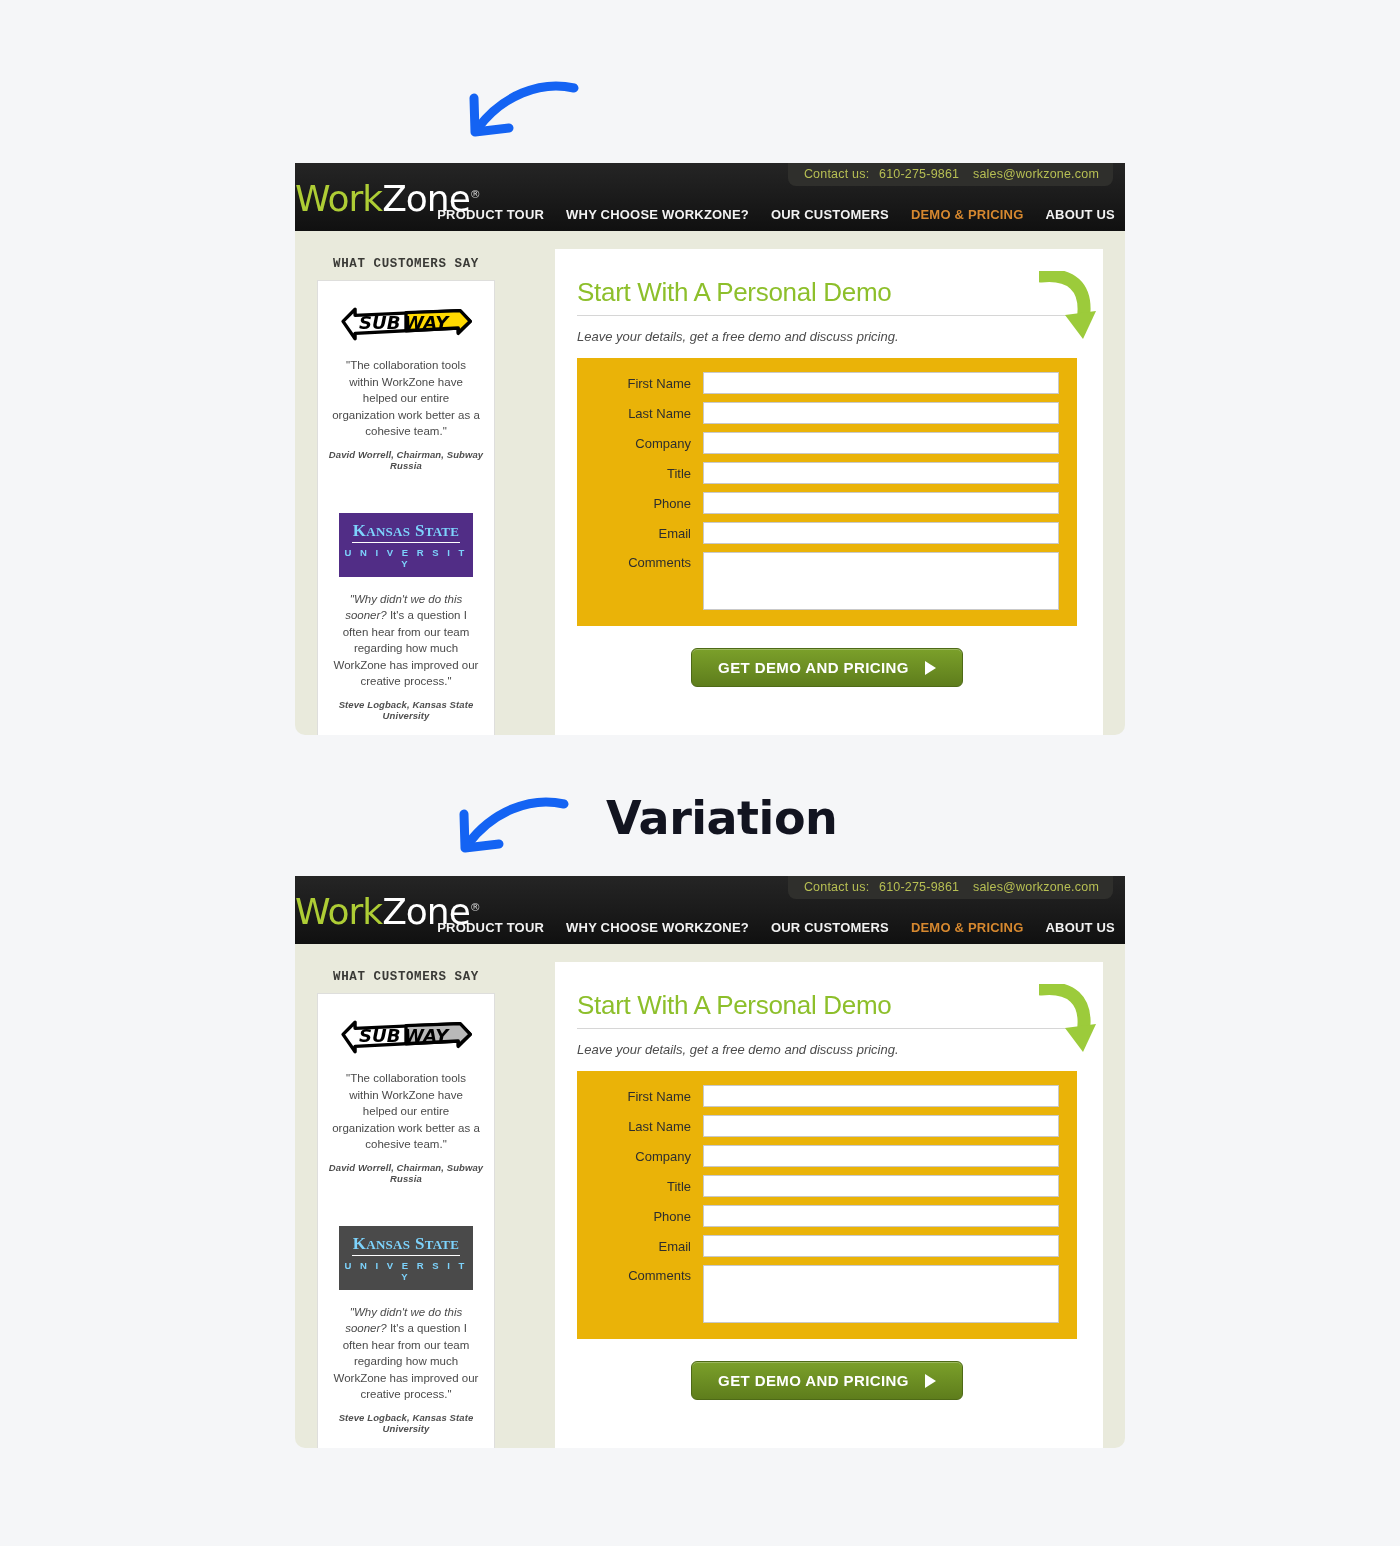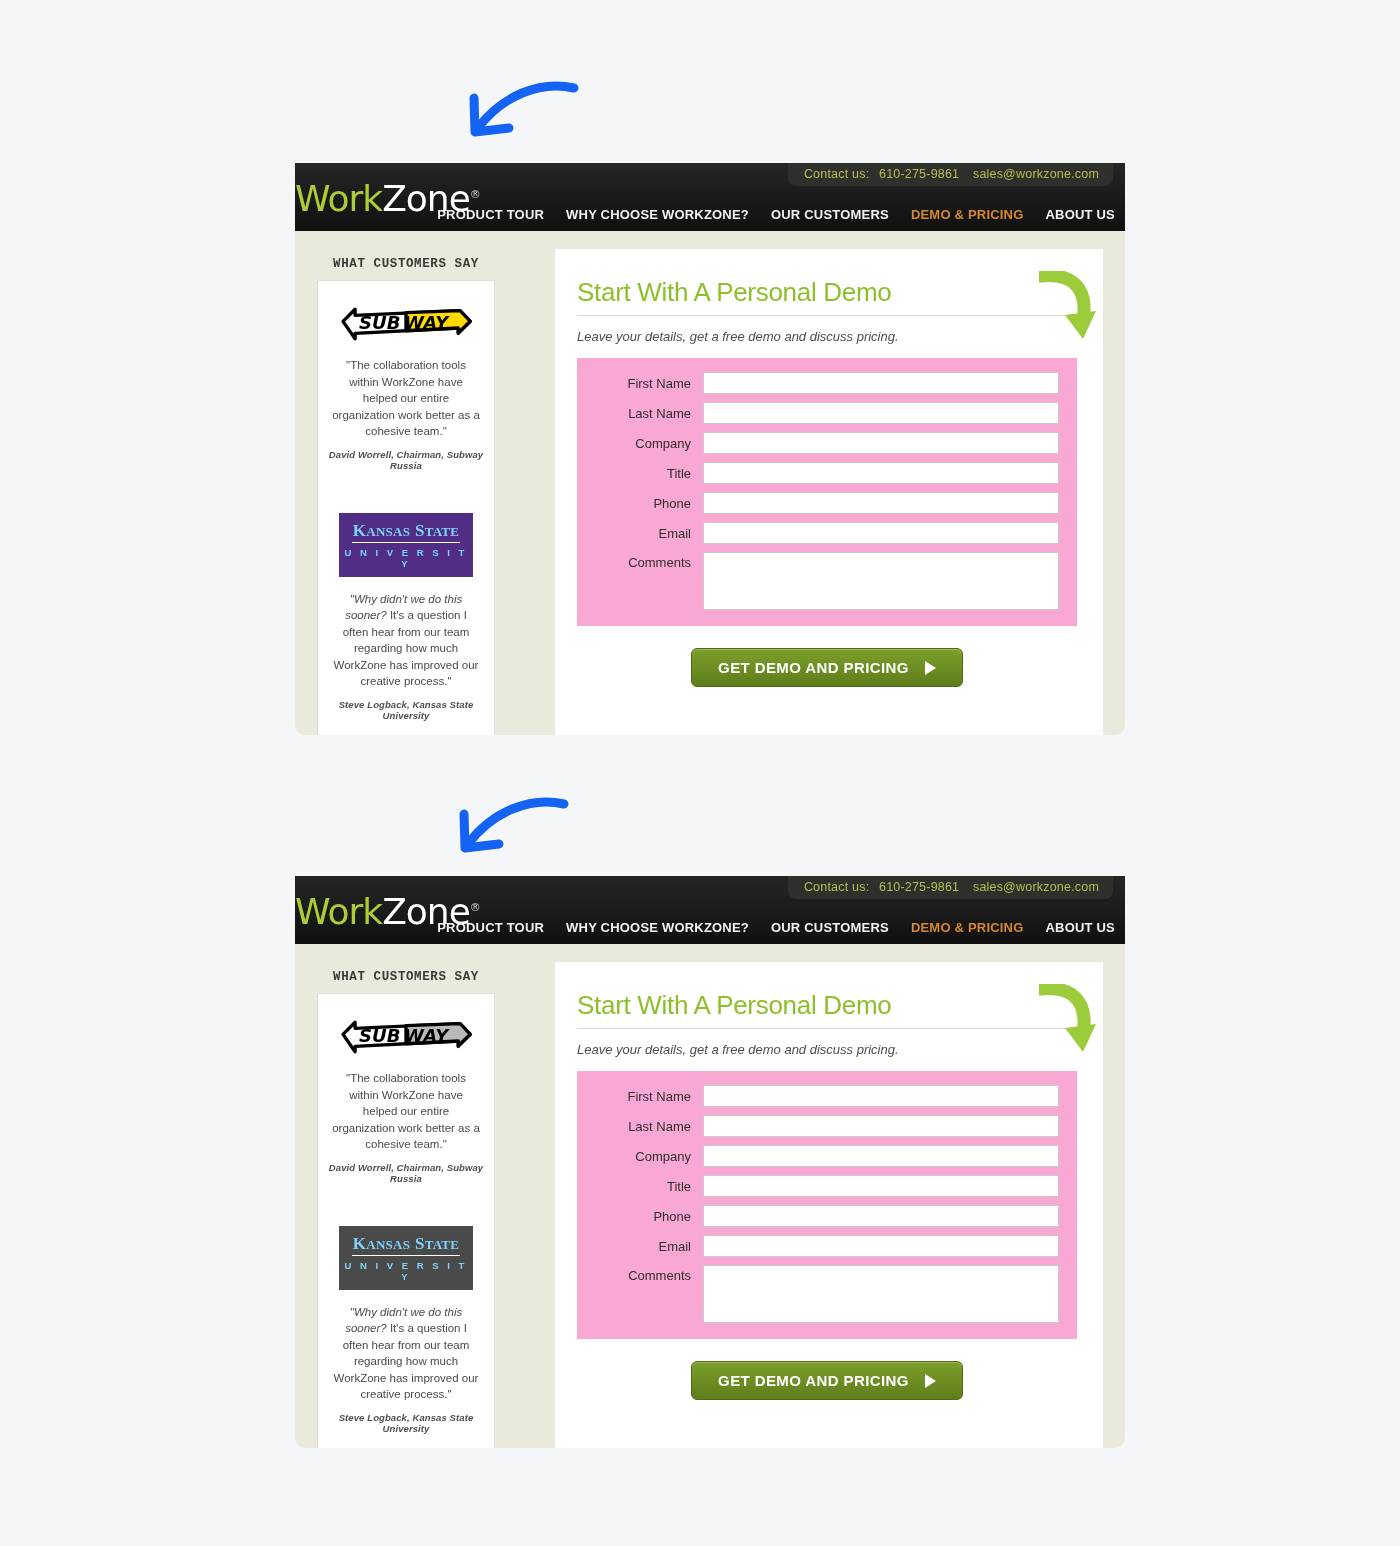--- a/index.html
+++ b/index.html
@@ -156,21 +156,21 @@
     margin:6px 0 0 0;
   }
   .title-rule { border-top:1px solid #d6d6d6; margin:7px 0 0 0; }
   .form-sub {
     font-style:italic; color:#4c4c4c;
     font-size:13px; margin:13px 0 14px;
     font-family:"Liberation Sans", sans-serif;
   }
   .green-arrow { position:absolute; right:6px; top:22px; width:58px; height:72px; }
 
-  .fields { background:#f9a8d4; padding:14px 18px 16px 10px; }
+  .fields { background:#eab308; padding:14px 18px 16px 10px; }
   .frow { display:flex; align-items:center; margin-bottom:8px; }
   .frow:last-child { margin-bottom:0; }
   .frow label {
     width:116px; text-align:right; padding-right:12px;
     font-size:13px; color:#2e2e2e;
     font-family:"Liberation Sans", sans-serif;
   }
   .frow input, .frow textarea {
     flex:1 1 auto;
     border:1px solid #c9c9c9;
@@ -326,20 +326,21 @@
   </div>
 </div>
 
 <div class="annot" id="annot-variation">
   <span class="arrow">
     <svg viewBox="0 0 120 80" xmlns="http://www.w3.org/2000/svg">
       <path d="M112 26 C 78 18, 40 34, 16 66" stroke="#1463f3" stroke-width="9" fill="none" stroke-linecap="round"></path>
       <path d="M12 36 L 13 70 L 47 66" stroke="#1463f3" stroke-width="9" fill="none" stroke-linecap="round" stroke-linejoin="round"></path>
     </svg>
   </span>
+  <span class="label">Variation</span>
 </div>
 
 <div class="panel" id="panel-variation">
 
   <div class="site-header">
     <div class="contact-bar">
       <span class="ct-label">Contact us:</span>
       <span class="ct-phone">610-275-9861</span>
       <span>sales@workzone.com</span>
     </div>

